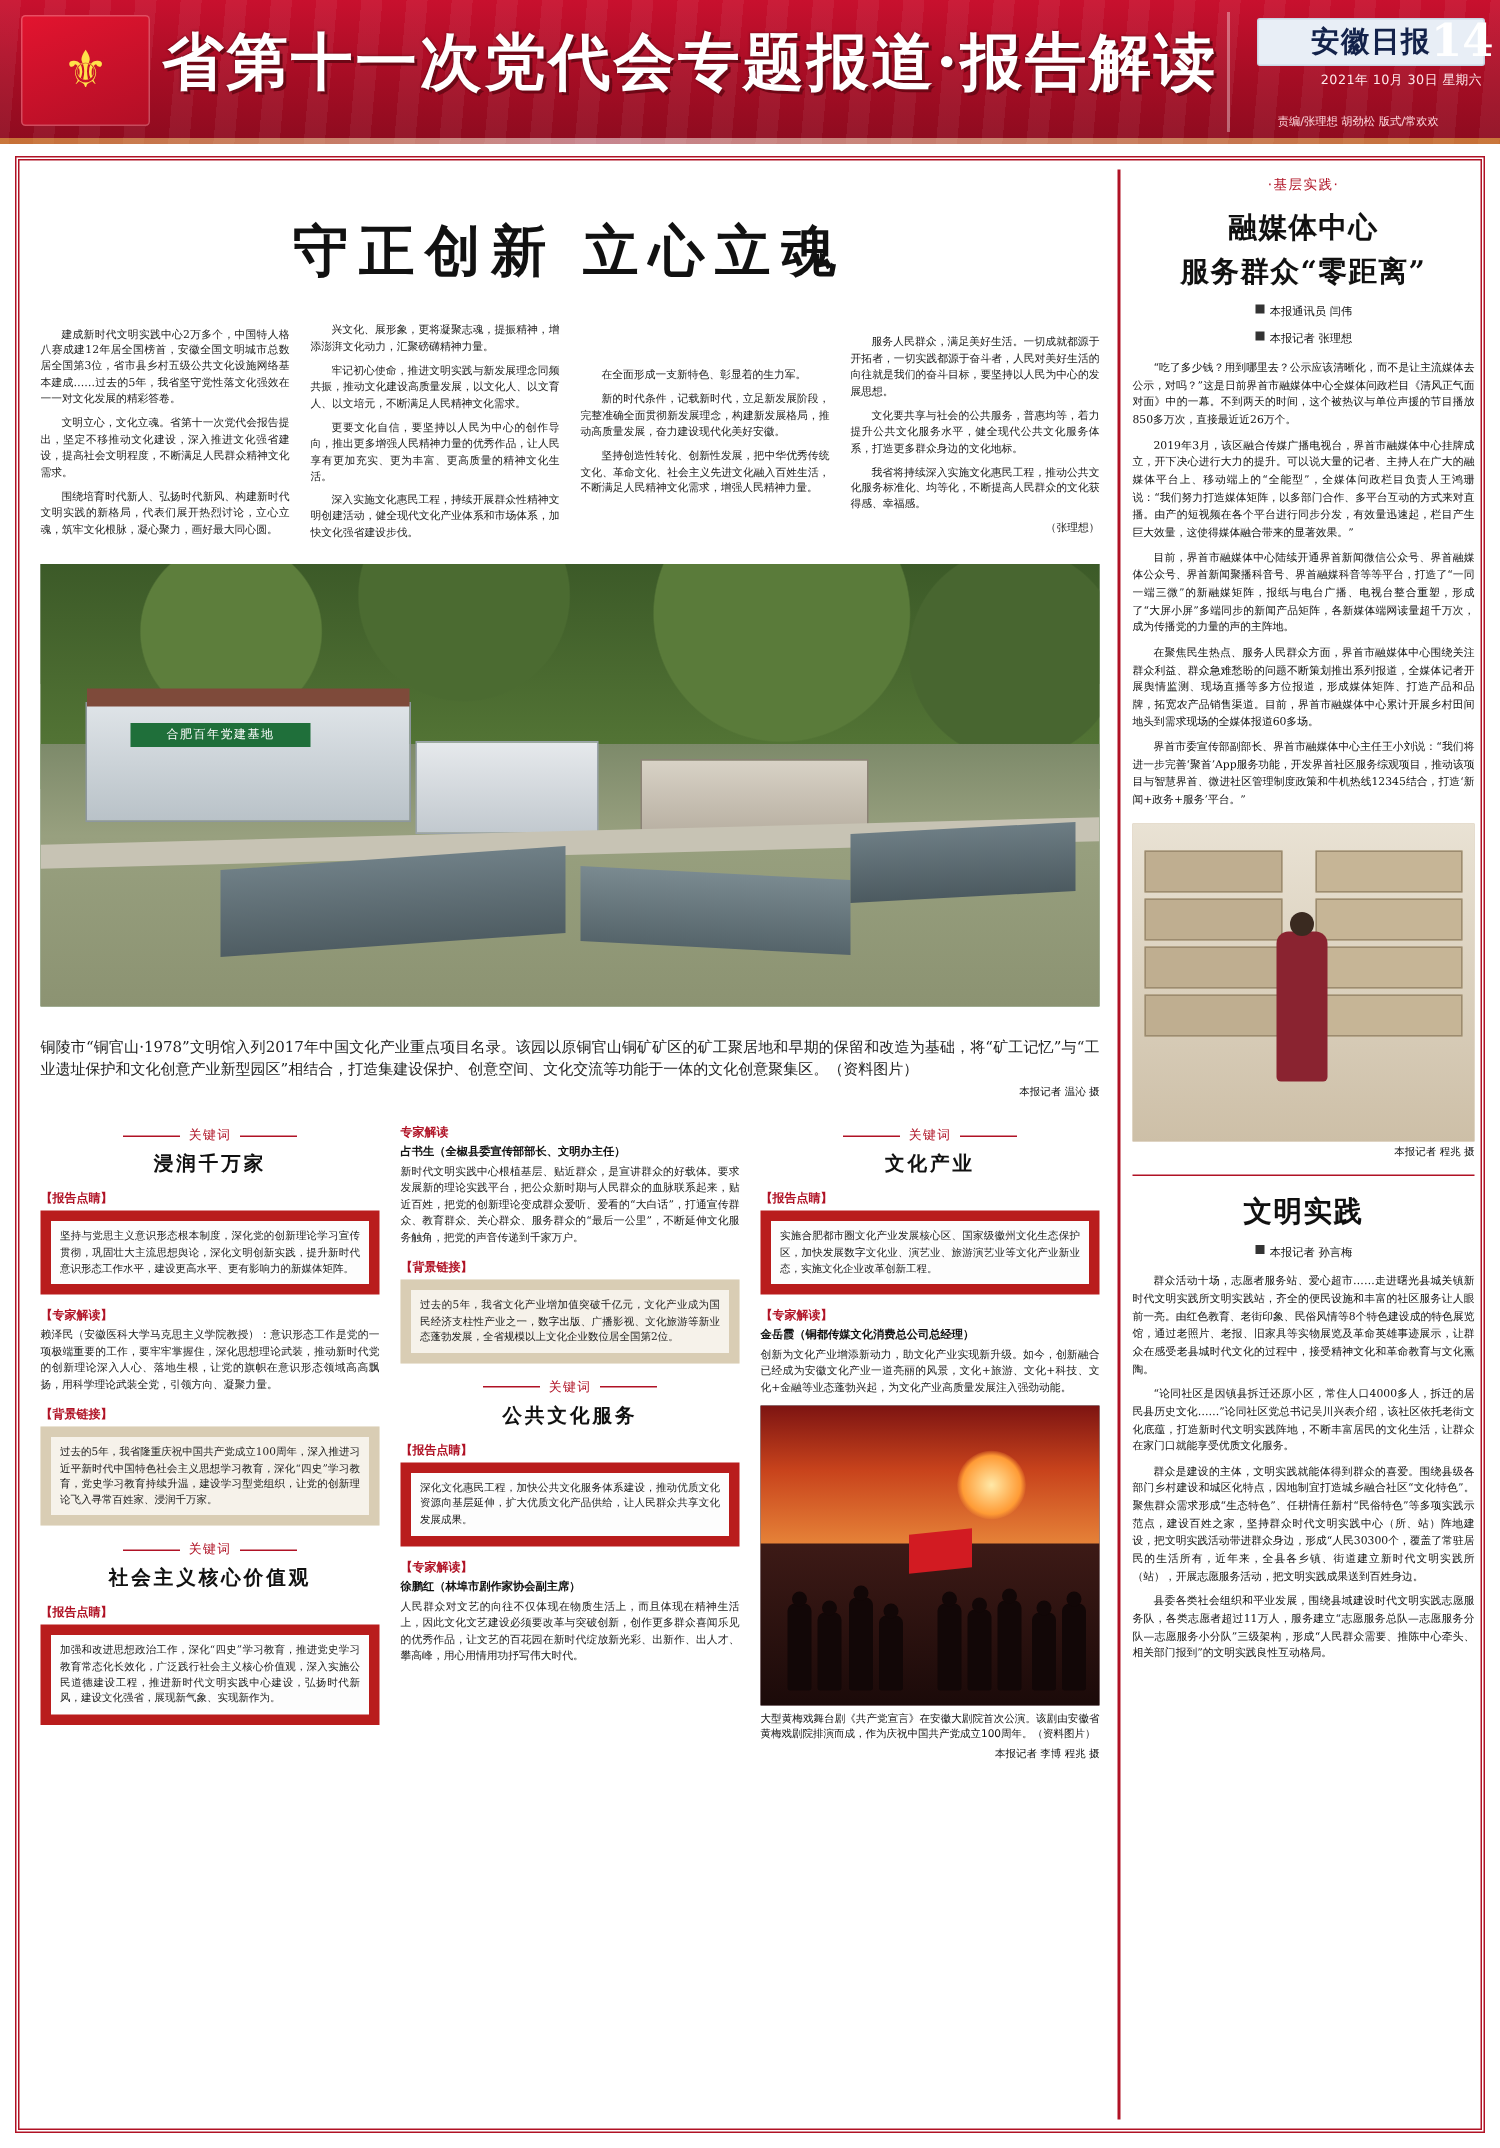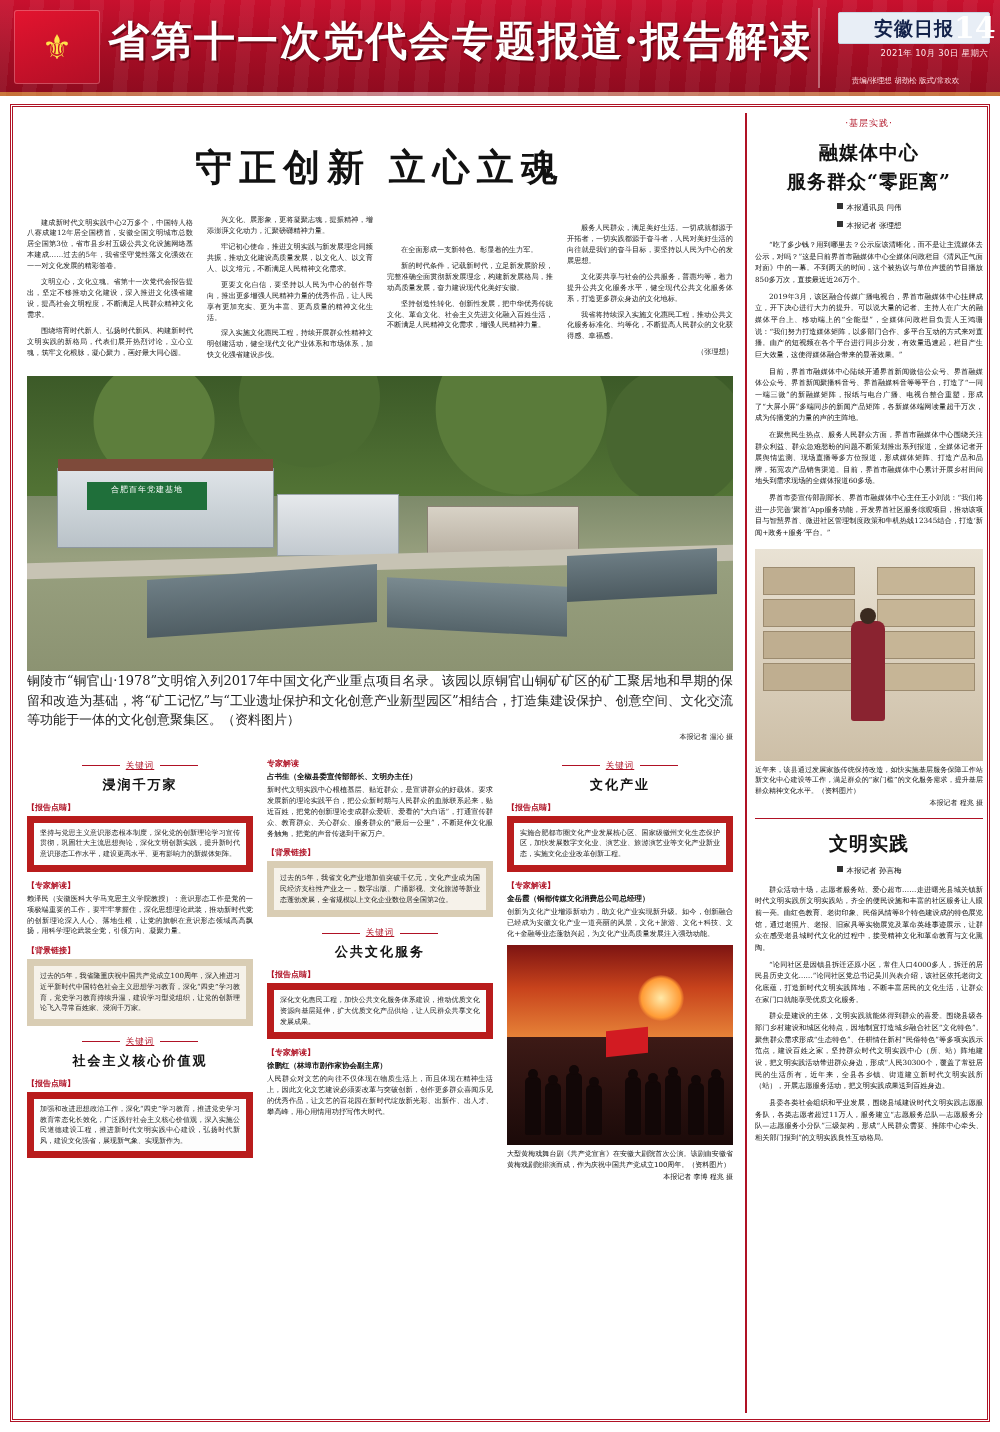--- a/index.html
+++ b/index.html
@@ -138,40 +138,40 @@
   .ph-bldgC{position:absolute;left:400px;top:130px;width:150px;height:56px;
     background:linear-gradient(180deg,#d8d2c6,#b3aa9c);border:1px solid #8b8275;}
   .ph-roof1{position:absolute;left:120px;top:196px;width:230px;height:58px;
     background:linear-gradient(180deg,#6f7f86,#4f5d63);transform:skewY(-4deg);}
   .ph-roof2{position:absolute;left:360px;top:206px;width:180px;height:50px;
     background:linear-gradient(180deg,#7a8a90,#55646a);transform:skewY(3deg);}
   .ph-roof3{position:absolute;left:540px;top:176px;width:150px;height:46px;
     background:linear-gradient(180deg,#6d7d84,#4c5a60);transform:skewY(-3deg);}
   .ph-road{position:absolute;left:0;top:178px;width:706px;height:16px;
     background:#c7c3b4;transform:skewY(-1.5deg);}
-  .ph-sign{position:absolute;left:60px;top:106px;width:120px;height:28px;
+  .ph-sign{position:absolute;left:60px;top:106px;width:120px;height:16px;
     background:#1f6f3a;color:#fff;font-size:8px;line-height:16px;text-align:center;letter-spacing:1px;}
   .photo-caption{
-    font-size:13px;line-height:1.5;color:#222;margin-top:0;text-align:justify;
+    font-size:10px;line-height:1.5;color:#222;margin-top:20px;text-align:justify;
     font-family:"DejaVu Serif","Liberation Serif",serif;
   }
   .photo-credit{font-size:7px;text-align:right;margin-top:2px;}
 
   
   .low-cols{display:flex;gap:14px;padding:8px 6px 0 6px;}
   .lcol{flex:1;}
 
   .kw-head{
     text-align:center;margin:10px 0 6px 0;
   }
   .kw-line{
     display:flex;align-items:center;justify-content:center;gap:6px;
   }
   .kw-line .dash{width:38px;height:1px;background:#b01225;}
-  .kw-line .kwtxt{font-size:8.5px;color:#b01225;letter-spacing:1px;text-decoration:underline;}
+  .kw-line .kwtxt{font-size:8.5px;color:#b01225;letter-spacing:1px;}
   .kw-title{
     font-family:"DejaVu Serif","Liberation Serif",serif;
     font-weight:bold;font-size:13px;text-align:center;margin-top:4px;letter-spacing:2px;
   }
   .sec-label{
     font-size:8px;font-weight:bold;color:#b01225;margin:8px 0 3px 0;
   }
   .box{
     border:7px solid #b91c1c;padding:5px 6px;margin-bottom:7px;background:#fdfdfd;
   }
@@ -428,21 +428,20 @@
       <div class="sp-shelf" style="top:18px"></div>
       <div class="sp-shelf" style="top:50px"></div>
       <div class="sp-shelf" style="top:82px"></div>
       <div class="sp-shelf" style="top:114px"></div>
       <div class="sp-shelf2" style="top:18px"></div>
       <div class="sp-shelf2" style="top:50px"></div>
       <div class="sp-shelf2" style="top:82px"></div>
       <div class="sp-shelf2" style="top:114px"></div>
       <div class="sp-person"></div>
     </div>
-    <div class="side-cap">近年来，该县通过发展家族传统保持改造，如快实施基层服务保障工作站新文化中心建设等工作，满足群众的“家门槛”的文化服务需求，提升基层群众精神文化水平。（资料图片）</div>
     <div class="side-credit">本报记者 程兆 摄</div>
 
     <div class="hr-red"></div>
 
     <div class="side-title">文明实践</div>
     <div class="side-byline">
       <span class="sq"></span><span>本报记者 孙言梅</span>
     </div>
     <div class="side-body">
       <p>群众活动十场，志愿者服务站、爱心超市……走进曙光县城关镇新时代文明实践所文明实践站，齐全的便民设施和丰富的社区服务让人眼前一亮。由红色教育、老街印象、民俗风情等8个特色建设成的特色展览馆，通过老照片、老报、旧家具等实物展览及革命英雄事迹展示，让群众在感受老县城时代文化的过程中，接受精神文化和革命教育与文化熏陶。</p>

